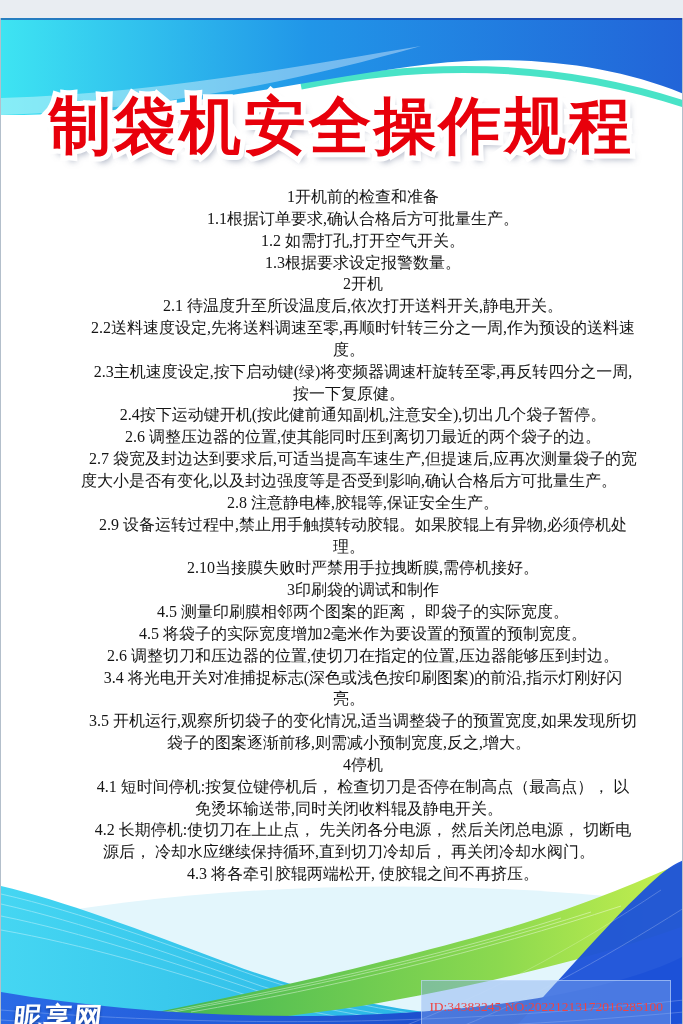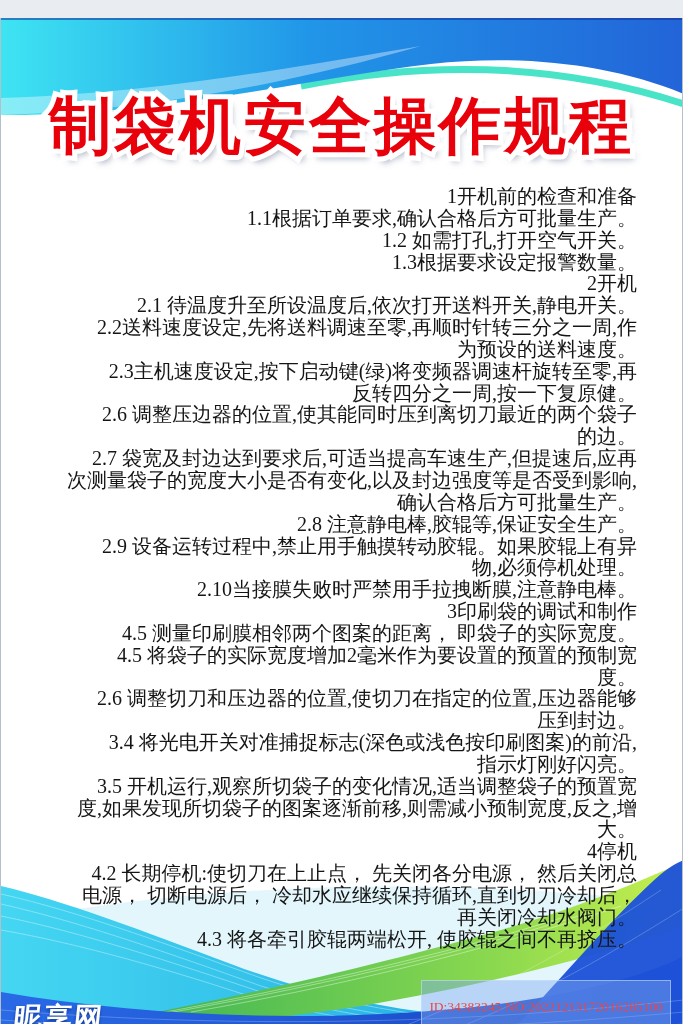--- a/index.html
+++ b/index.html
@@ -21,22 +21,22 @@
   }
   .title-stroke{
     position:absolute;left:0;top:0;width:100%;
     -webkit-text-stroke:10px #ffffff;color:#ffffff;
     text-shadow:4px 6px 6px rgba(96,110,140,.55);
   }
   .title-fill{position:relative;color:#e8000b;}
 
   .content{
     position:absolute;top:168px;left:60px;width:576px;
-    font-size:20px;line-height:21.85px;color:#151515;
-    z-index:4;text-align:right;
+    font-size:16px;line-height:21.85px;color:#151515;
+    z-index:4;text-align:center;
   }
   .content p{margin:0;text-indent:28px;word-break:break-all;}
 
   .site{
     position:absolute;left:13px;bottom:5px;z-index:6;
     display:flex;align-items:baseline;gap:9px;color:#fff;
   }
   .site-logo{
     font-size:28px;font-weight:900;transform:skewX(-6deg);
     letter-spacing:2px;text-shadow:0 2px 3px rgba(0,25,90,.55);
@@ -77,32 +77,34 @@
 
   <div class="content">
       <p>1开机前的检查和准备</p>
       <p>1.1根据订单要求,确认合格后方可批量生产。</p>
       <p>1.2 如需打孔,打开空气开关。</p>
       <p>1.3根据要求设定报警数量。</p>
       <p>2开机</p>
       <p>2.1 待温度升至所设温度后,依次打开送料开关,静电开关。</p>
       <p>2.2送料速度设定,先将送料调速至零,再顺时针转三分之一周,作为预设的送料速度。</p>
       <p>2.3主机速度设定,按下启动键(绿)将变频器调速杆旋转至零,再反转四分之一周,按一下复原健。</p>
+      <p>2.4按下运动键开机(按此健前通知副机,注意安全),切出几个袋子暂停。</p>
       <p>2.6 调整压边器的位置,使其能同时压到离切刀最近的两个袋子的边。</p>
       <p>2.7 袋宽及封边达到要求后,可适当提高车速生产,但提速后,应再次测量袋子的宽度大小是否有变化,以及封边强度等是否受到影响,确认合格后方可批量生产。</p>
       <p>2.8 注意静电棒,胶辊等,保证安全生产。</p>
       <p>2.9 设备运转过程中,禁止用手触摸转动胶辊。如果胶辊上有异物,必须停机处理。</p>
-      <p>2.10当接膜失败时严禁用手拉拽断膜,注意静电棒。</p>
+      <p>2.10当接膜失败时严禁用手拉拽断膜,需停机接好。</p>
       <p>3印刷袋的调试和制作</p>
       <p>4.5 测量印刷膜相邻两个图案的距离， 即袋子的实际宽度。</p>
       <p>4.5 将袋子的实际宽度增加2毫米作为要设置的预置的预制宽度。</p>
       <p>2.6 调整切刀和压边器的位置,使切刀在指定的位置,压边器能够压到封边。</p>
       <p>3.4 将光电开关对准捕捉标志(深色或浅色按印刷图案)的前沿,指示灯刚好闪亮。</p>
       <p>3.5 开机运行,观察所切袋子的变化情况,适当调整袋子的预置宽度,如果发现所切袋子的图案逐渐前移,则需减小预制宽度,反之,增大。</p>
       <p>4停机</p>
+      <p>4.1 短时间停机:按复位键停机后， 检查切刀是否停在制高点（最高点）， 以免烫坏输送带,同时关闭收料辊及静电开关。</p>
       <p>4.2 长期停机:使切刀在上止点， 先关闭各分电源， 然后关闭总电源， 切断电源后， 冷却水应继续保持循环,直到切刀冷却后， 再关闭冷却水阀门。</p>
       <p>4.3 将各牵引胶辊两端松开, 使胶辊之间不再挤压。</p>
     </div>
 
   <svg class="bottom-art" viewBox="0 0 683 182" preserveAspectRatio="none">
     <defs>
       <linearGradient id="cyGrad" x1="0" y1="0" x2="1" y2="0">
         <stop offset="0" stop-color="#45d6f2"></stop>
         <stop offset="1" stop-color="#17a0dd"></stop>
       </linearGradient>

